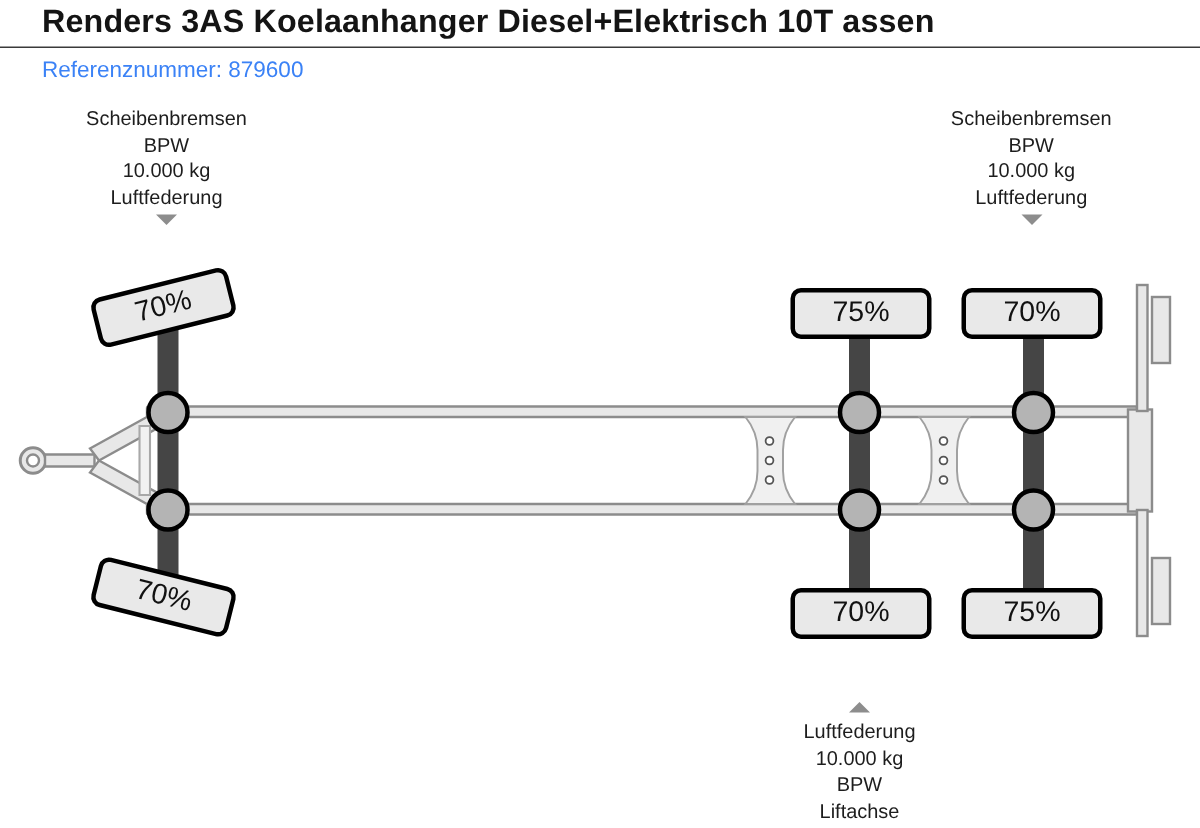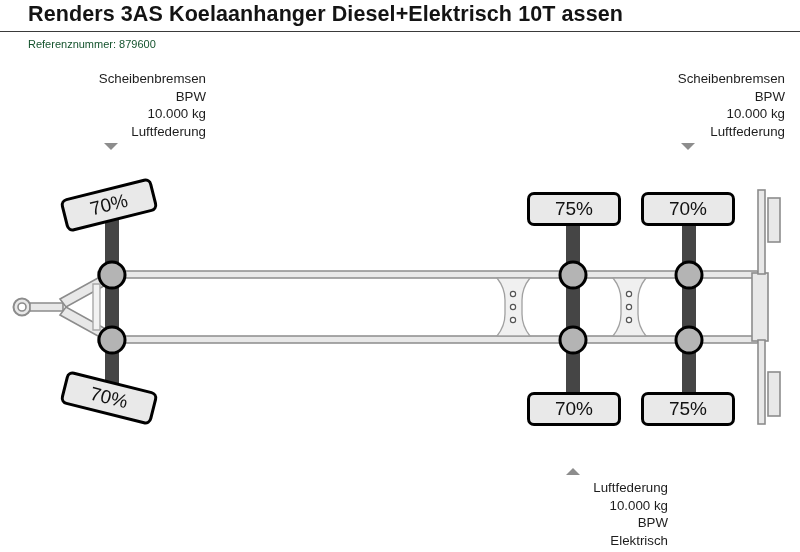--- a/index.html
+++ b/index.html
@@ -34,29 +34,29 @@
     left: 0;
     top: 31px;
     width: 800px;
     height: 1px;
     background: #3a3a3a;
   }
   #reference-line {
     position: absolute;
     left: 28px;
     top: 38px;
-    font-size: 11px;
-    color: #14532d;
+    font-size: 15px;
+    color: #3b82f6;
     white-space: nowrap;
   }
 
   
   .annotation {
     position: absolute;
-    text-align: right;
+    text-align: center;
     font-size: 13.3px;
     line-height: 17.6px;
     color: #1d1d1d;
     white-space: nowrap;
   }
   .annotation .ann-line { display: block; }
 
   #annotation-front  { left: 16px;  top: 70px;  width: 190px; }
   #annotation-rear   { left: 590px; top: 70px;  width: 195px; }
   #annotation-bottom { left: 478px; top: 468px; width: 190px; }
@@ -206,21 +206,21 @@
   <span class="ann-line">10.000 kg</span>
   <span class="ann-line">Luftfederung</span>
   <span class="tri tri-down"></span>
 </div>
 
 <div id="annotation-bottom" class="annotation">
   <span class="tri tri-up"></span>
   <span class="ann-line">Luftfederung</span>
   <span class="ann-line">10.000 kg</span>
   <span class="ann-line">BPW</span>
-  <span class="ann-line">Elektrisch</span>
+  <span class="ann-line">Liftachse</span>
 </div>
 
 <div id="badge-front-top" class="badge">70%</div>
 
 <div id="badge-front-bottom" class="badge">70%</div>
 
 <div id="badge-axle2-top" class="badge">75%</div>
 
 <div id="badge-axle3-top" class="badge">70%</div>
 

